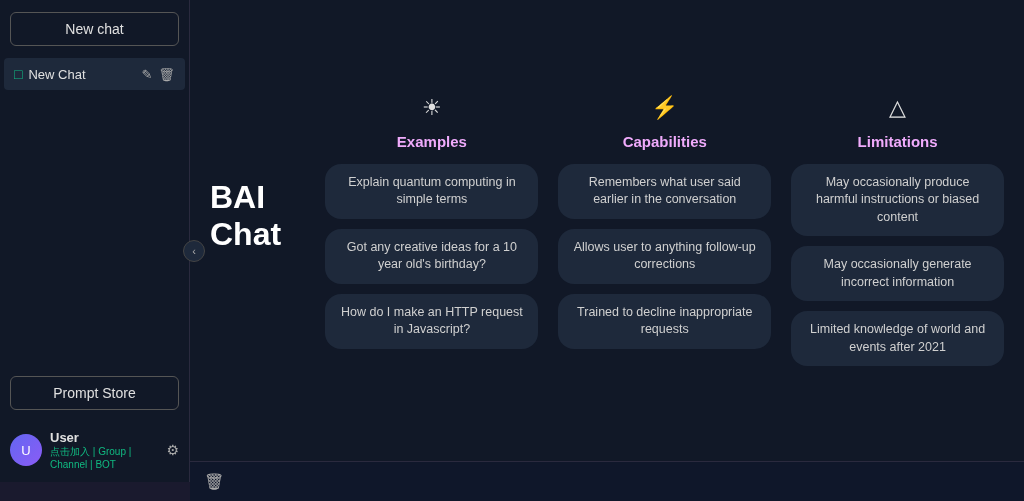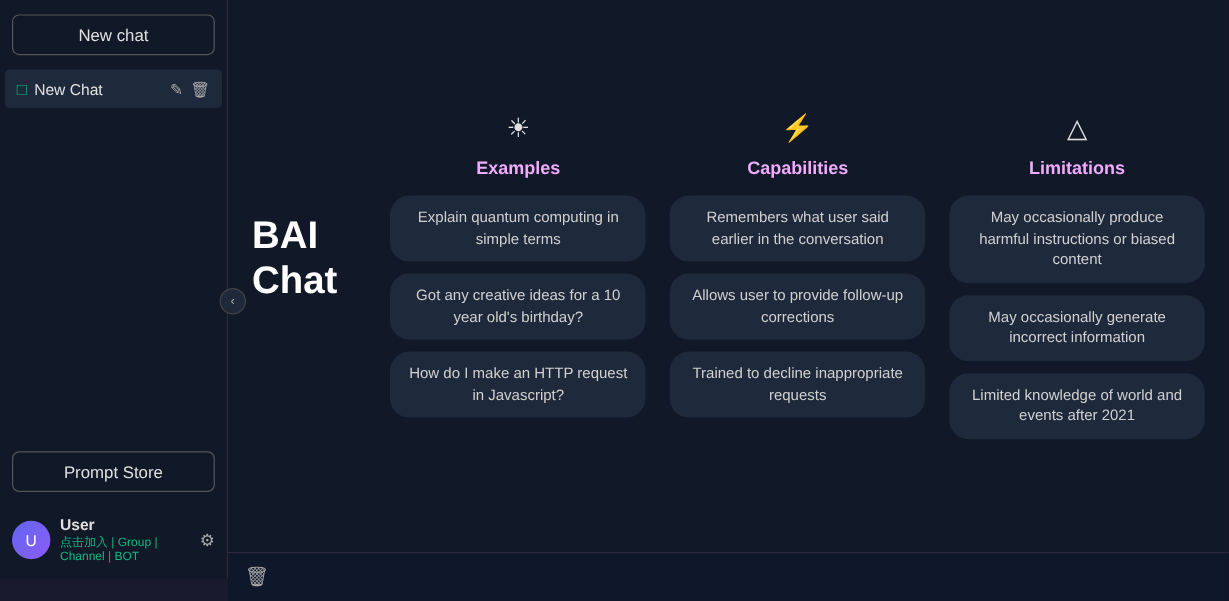--- a/index.html
+++ b/index.html
@@ -258,21 +258,21 @@
           <div class="column-icon">☀</div>
           <div class="column-title">Examples</div>
           <div class="card">Explain quantum computing in simple terms</div>
           <div class="card">Got any creative ideas for a 10 year old's birthday?</div>
           <div class="card">How do I make an HTTP request in Javascript?</div>
         </div>
         <div class="column">
           <div class="column-icon">⚡</div>
           <div class="column-title">Capabilities</div>
           <div class="card">Remembers what user said earlier in the conversation</div>
-          <div class="card">Allows user to provide follow-up corrections</div>
+          <div class="card">Allows user to anything follow-up corrections</div>
           <div class="card">Trained to decline inappropriate requests</div>
         </div>
         <div class="column">
           <div class="column-icon">△</div>
           <div class="column-title">Limitations</div>
           <div class="card">May occasionally produce harmful instructions or biased content</div>
           <div class="card">May occasionally generate incorrect information</div>
           <div class="card">Limited knowledge of world and events after 2021</div>
         </div>
       </div>

